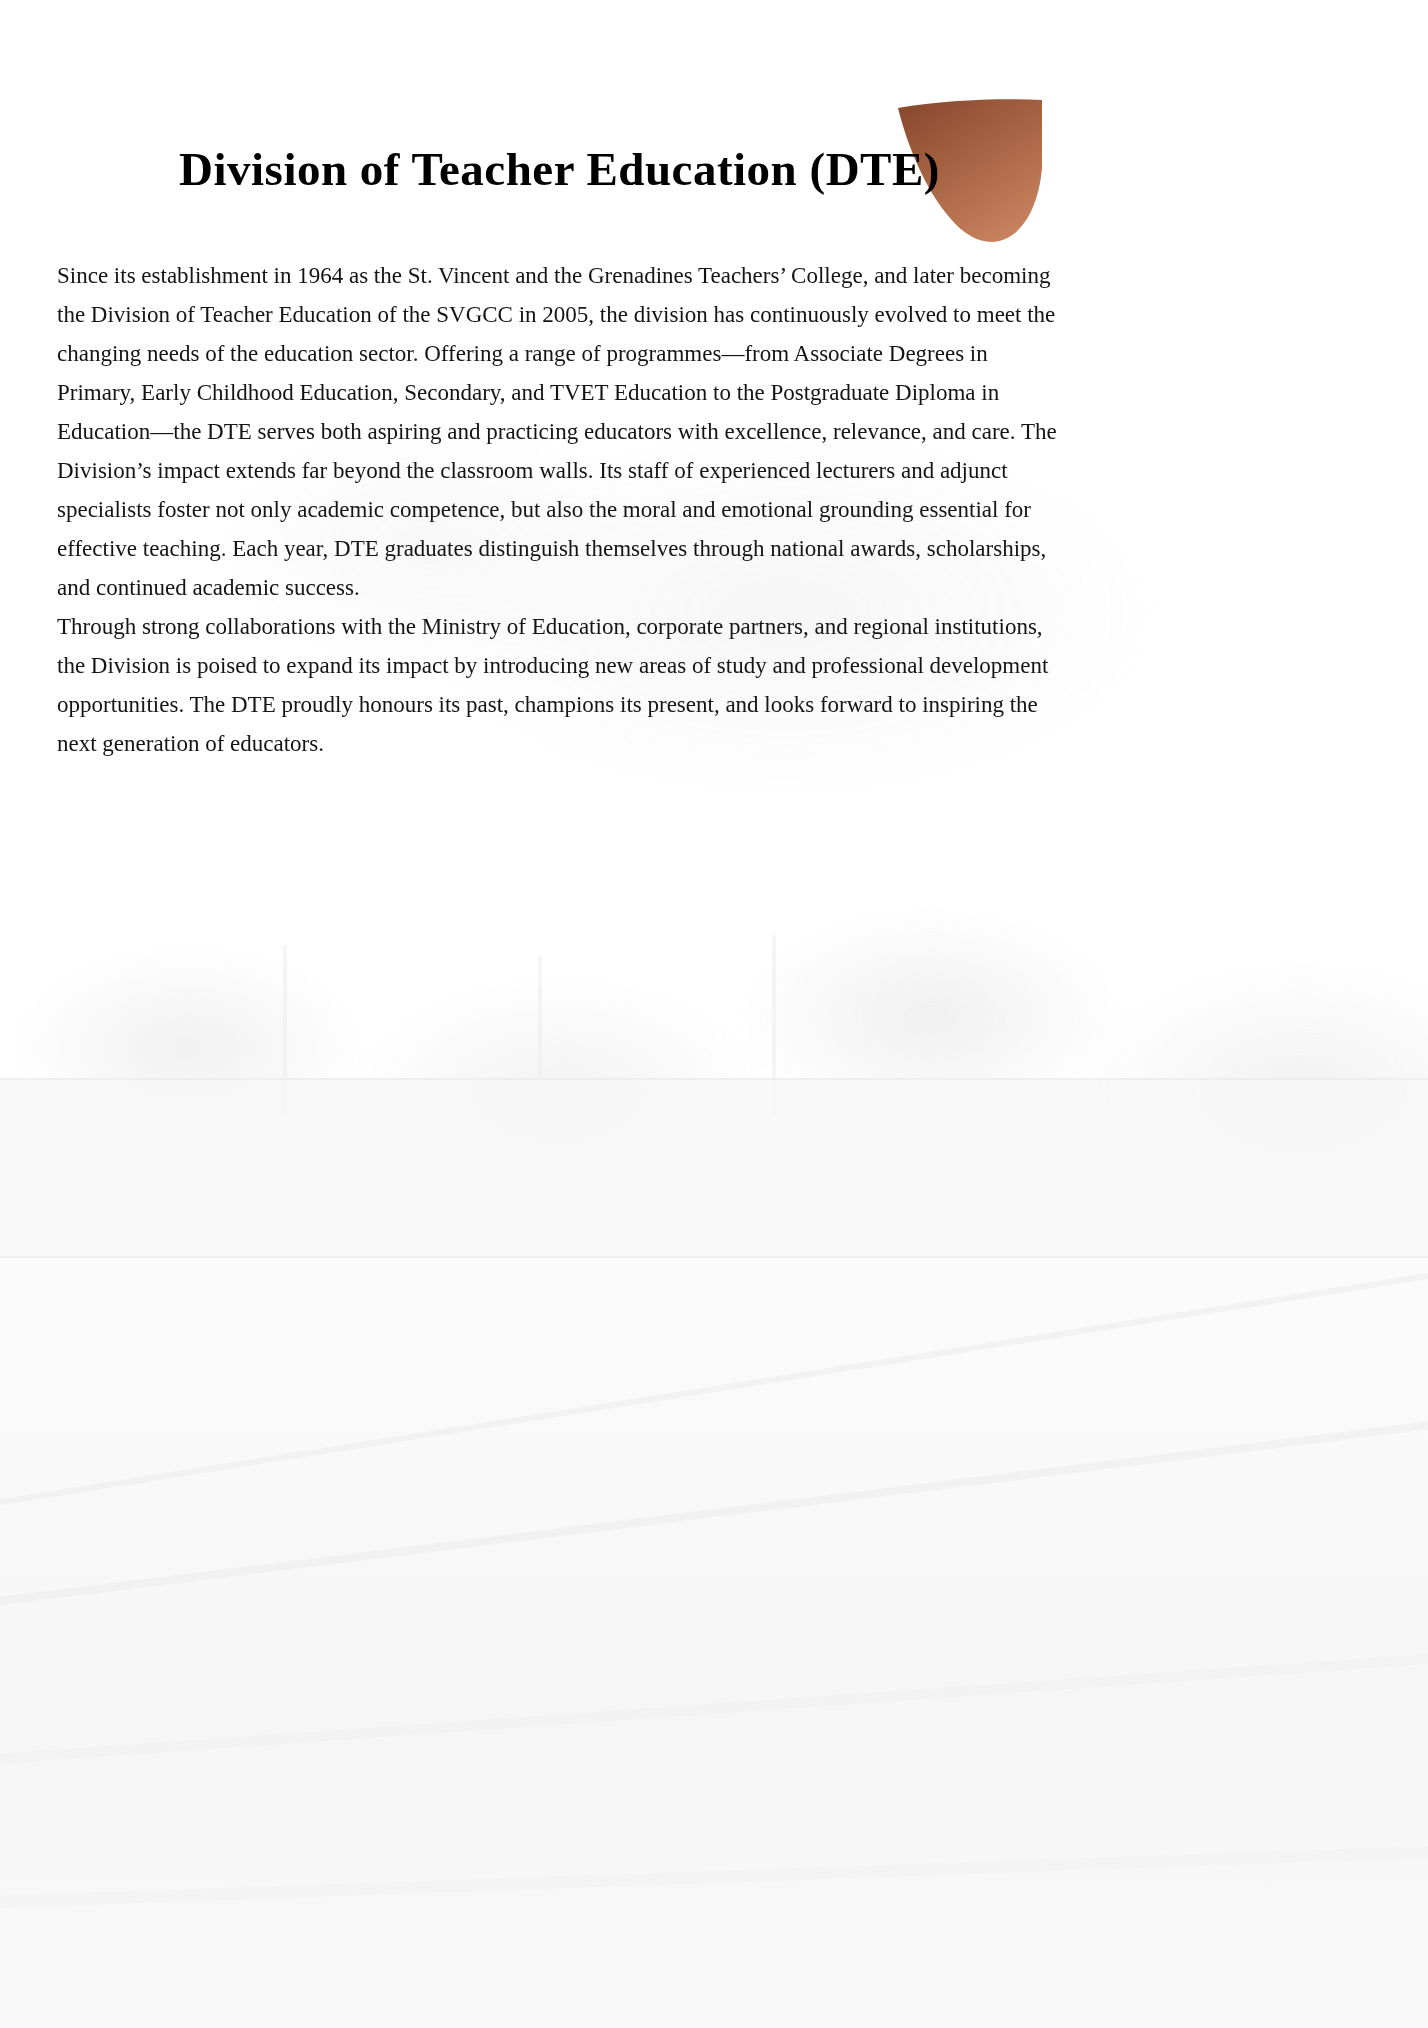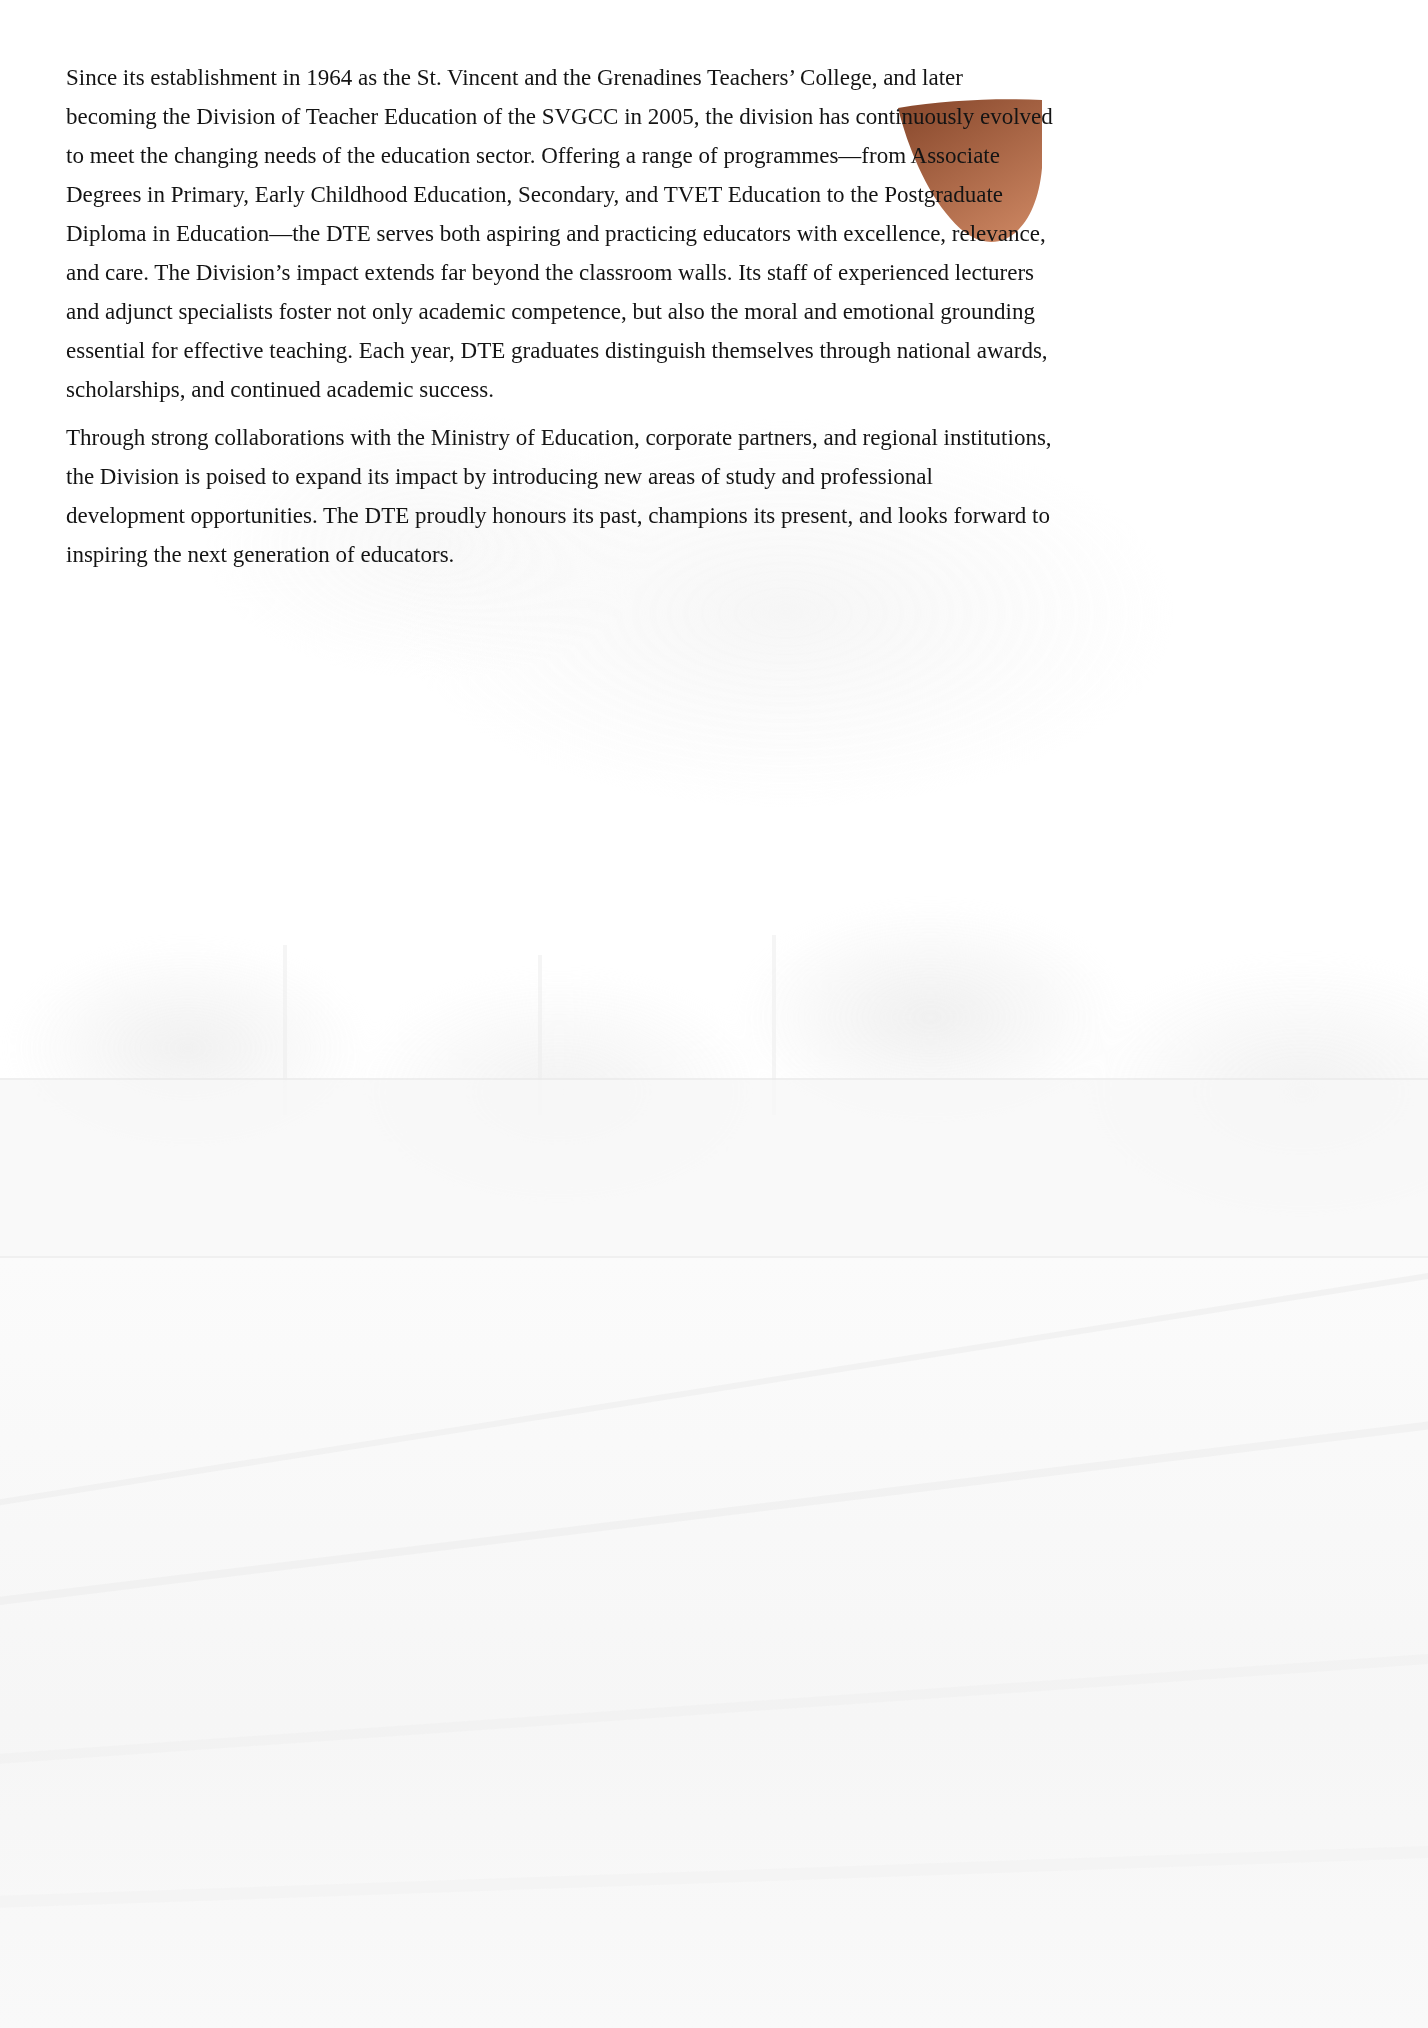--- a/index.html
+++ b/index.html
@@ -109,21 +109,21 @@
     letter-spacing: 0.5px;
   }
   .section-heading {
     margin: 76px 0 0 0;
     font-size: 24.5px;
     line-height: 30px;
     font-weight: 700;
     color: #000000;
   }
   .body-para {
-    margin: 9px;
+    margin: 0;
     font-size: 23px;
     line-height: 39px;
     text-align: left;
     color: #141414;
   }
   .body-para.first {
     margin-top: 58px;
   }
 </style>
 </head>
@@ -151,17 +151,18 @@
         <linearGradient id="cornerGrad" x1="0.15" y1="0" x2="0.75" y2="1">
           <stop id="cornerStopA" offset="0" stop-color="#8a4a2e"></stop>
           <stop id="cornerStopB" offset="1" stop-color="#c9835f"></stop>
         </linearGradient>
       </defs>
       <path d="M0 10 C48 2 100 0 144 2 L144 70 C138 140 92 168 52 120 C28 92 10 50 0 10 Z" fill="url(#cornerGrad)"></path>
     </svg>
   </div>
 
   <div class="content">
+    <h1 class="doc-title">Division of Teacher Education (DTE)</h1>
     <p class="body-para first">Since its establishment in 1964 as the St. Vincent and the Grenadines Teachers’ College, and later becoming the Division of Teacher Education of the SVGCC in 2005, the division has continuously evolved to meet the changing needs of the education sector. Offering a range of programmes—from Associate Degrees in Primary, Early Childhood Education, Secondary, and TVET Education to the Postgraduate Diploma in Education—the DTE serves both aspiring and practicing educators with excellence, relevance, and care. The Division’s impact extends far beyond the classroom walls. Its staff of experienced lecturers and adjunct specialists foster not only academic competence, but also the moral and emotional grounding essential for effective teaching. Each year, DTE graduates distinguish themselves through national awards, scholarships, and continued academic success.</p>
     <p class="body-para">Through strong collaborations with the Ministry of Education, corporate partners, and regional institutions, the Division is poised to expand its impact by introducing new areas of study and professional development opportunities. The DTE proudly honours its past, champions its present, and looks forward to inspiring the next generation of educators.</p>
   </div>
 
 </div>
 
 </body></html>

